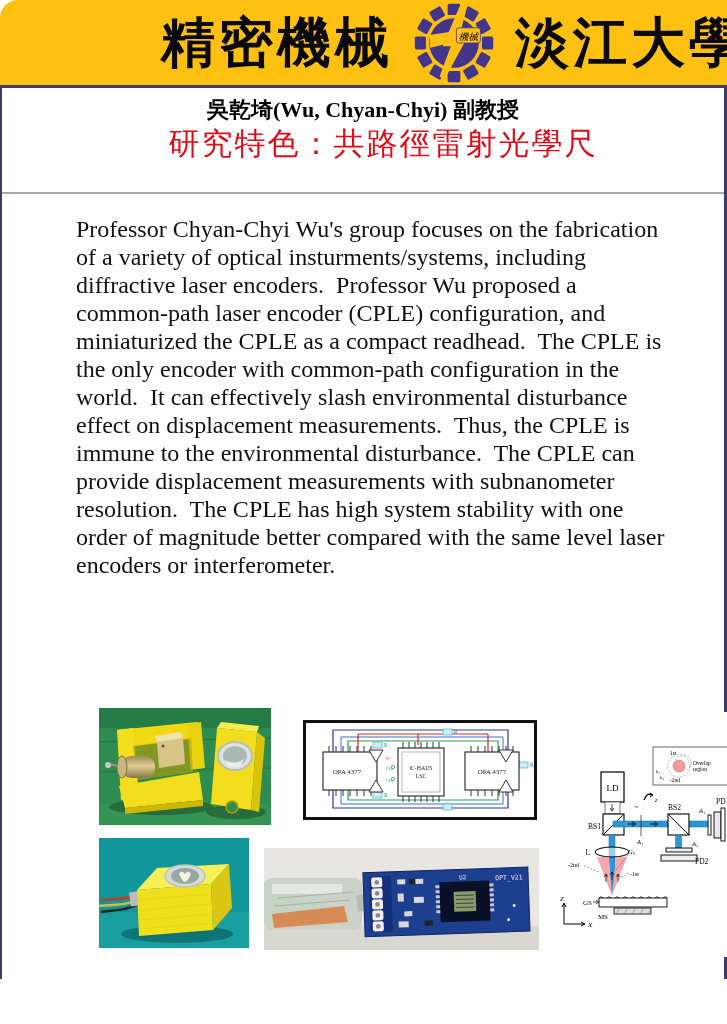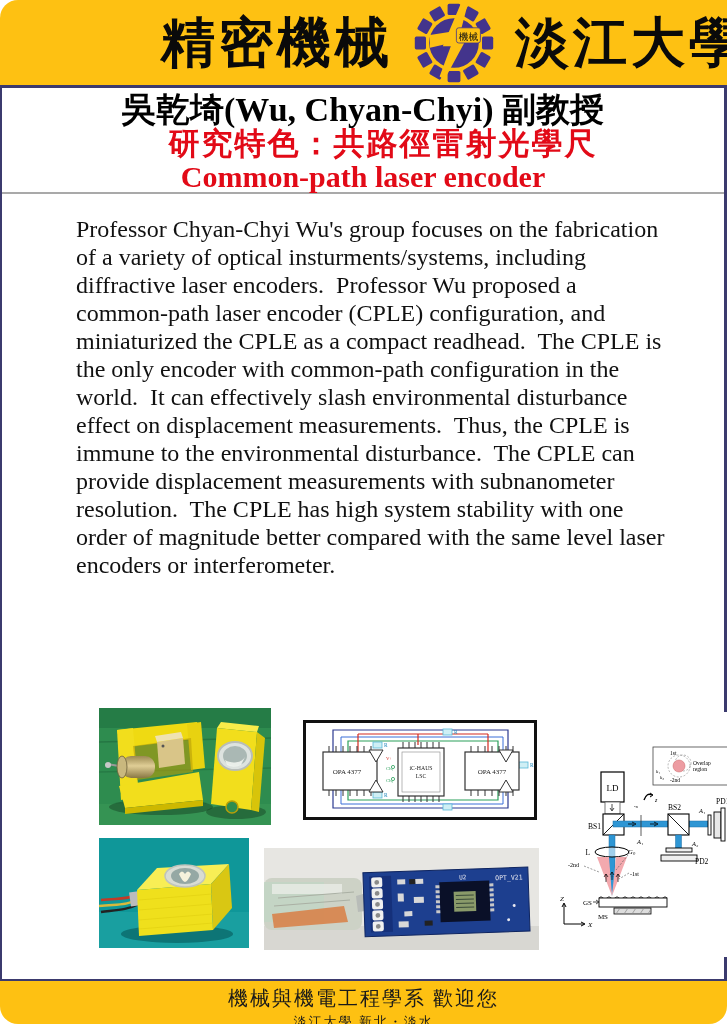--- a/index.html
+++ b/index.html
@@ -3,31 +3,31 @@
 <meta charset="utf-8">
 <style>
   html,body{margin:0;padding:0;background:#fff;}
   .page{position:relative;width:727px;height:1024px;background:#ffffff;overflow:hidden;
         font-family:"Liberation Serif","DejaVu Serif",serif;}
   
   .banner-top{position:absolute;top:0;left:0;width:727px;height:85px;background:#FEC112;
     border-bottom:3px solid #3B3A6E;border-radius:18px 18px 0 0;
     display:flex;align-items:center;justify-content:flex-end;gap:20px;padding-left:20px;}
   .banner-title{font-size:54px;font-weight:bold;color:#0a0a0a;letter-spacing:4px;line-height:1;}
-  .logo{width:82px;height:80px;flex:0 0 auto;}
+  .logo{width:82px;height:80px;flex:0 0 auto;font-style:italic;}
   .banner-bottom{position:absolute;bottom:0;left:0;width:727px;height:43px;background:#FEC112;
     border-top:2px solid #3B3A6E;border-radius:0 0 18px 18px;text-align:center;}
   .footer-line1{font-size:20px;color:#1a1a1a;margin-top:4px;letter-spacing:2px;}
   .footer-line2{font-size:13px;color:#1a1a1a;margin-top:1px;letter-spacing:2px;}
   
   .content{position:absolute;top:88px;left:0;width:727px;height:891px;background:#ffffff;
     border-left:2px solid #3B3A6E;border-right:3px solid #3B3A6E;box-sizing:border-box;}
   .title-block{height:99px;border-bottom:2px solid #a9a9a9;text-align:center;padding-top:5px;box-sizing:content-box;}
-  .title-name{font-size:34px;font-weight:bold;color:#000;line-height:34px;margin:0;}
-  .title-feature{font-size:31px;font-weight:bold;color:#E20A17;line-height:34px;letter-spacing:2px;margin:0;padding-left:40px;}
+  .title-name{font-size:22px;font-weight:bold;color:#000;line-height:34px;margin:0;}
+  .title-feature{font-size:31px;font-weight:normal;color:#E20A17;line-height:34px;letter-spacing:2px;margin:0;padding-left:40px;}
   .title-english{font-size:30px;font-weight:bold;color:#E20A17;line-height:31px;margin:0;}
   .cn-para{margin:25px 55px 0 55px;font-size:23px;line-height:27px;color:#111;
     text-align:justify;text-indent:2em;}
   .en-para{margin:21px 55px 0 74px;font-size:24px;line-height:28px;color:#111;white-space:pre-wrap;}
   .figures{position:absolute;left:0;top:612px;width:727px;height:260px;}
   .fig{position:absolute;display:block;padding-left:19px;}
   .fig svg{display:block;}
 </style>
 </head>
 <body>
@@ -84,21 +84,20 @@
       </svg>
     </span>
     <span class="banner-title">淡江大學</span>
   </div>
 
   <div class="content">
 
     <div class="title-block">
       <div class="title-name">吳乾埼(Wu, Chyan-Chyi) 副教授</div>
       <div class="title-feature">研究特色：共路徑雷射光學尺</div>
-      <div class="title-english">Common-path laser encoder</div>
     </div>
 
     <p class="en-para">Professor Chyan-Chyi Wu's group focuses on the fabrication of a variety of optical insturments/systems, including diffractive laser encoders.  Professor Wu proposed a common-path laser encoder (CPLE) configuration, and miniaturized the CPLE as a compact readhead.  The CPLE is the only encoder with common-path configuration in the world.  It can effectively slash environmental disturbance effect on displacement measurements.  Thus, the CPLE is immune to the environmental disturbance.  The CPLE can provide displacement measurements with subnanometer resolution.  The CPLE has high system stability with one order of magnitude better compared with the same level laser encoders or interferometer.</p>
 
     <div class="figures">
 
       <span class="fig" style="left:78px;top:8px;">
         <svg viewBox="0 0 172 117" width="172" height="117">
           <rect width="172" height="117" fill="#2E8C4F"></rect>
           <rect width="172" height="20" fill="#1F7040" opacity="0.55"></rect>
@@ -360,18 +359,14 @@
           <path d="M6,212 V192 M4,195 l2,-4 2,4" stroke="#000" stroke-width="1" fill="none"></path>
           <path d="M6,212 H26 M23,210 l4,2 -4,2" stroke="#000" stroke-width="1" fill="none"></path>
           <text x="2" y="189" font-size="7" font-style="italic">Z</text>
           <text x="30" y="215" font-size="7" font-style="italic">X</text>
         </svg>
       </span>
 
     </div>
   </div>
 
-  <div class="banner-bottom">
-    <div class="footer-line1">機械與機電工程學系 歡迎您</div>
-    <div class="footer-line2">淡江大學 新北・淡水</div>
-  </div>
 
 </div>
 
 </body></html>

